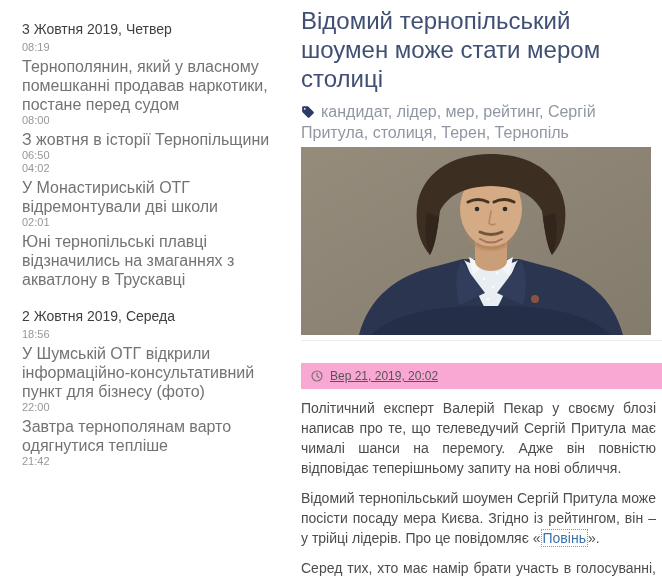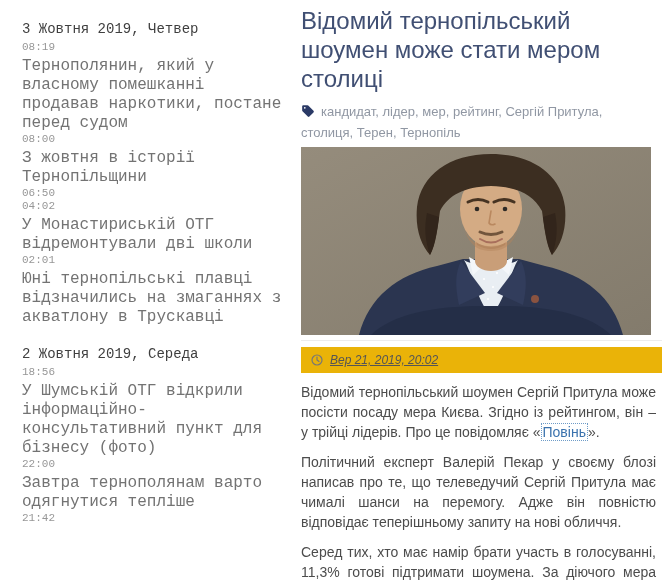--- a/index.html
+++ b/index.html
@@ -7,52 +7,52 @@
     width: 662px; height: 580px; overflow: hidden; position: relative;
     font-family: "Liberation Sans", sans-serif;
     -webkit-font-smoothing: antialiased;
   }
   .page { position: relative; width: 662px; height: 580px; overflow: hidden; }
 
   
   .sidebar {
     position: absolute; left: 22px; top: 0; width: 268px; padding-top: 20px;
   }
-  .news-group { margin-bottom: 6px; font-family: Liberation Mono, monospace; }
+  .news-group { margin-bottom: 6px; }
   .news-group + .news-group { margin-top: 18px; }
   .date-header {
     font-size: 14px; color: #3f3f3f; line-height: 19px; margin-bottom: 2px;
   }
   .news-item { margin-top: 0; cursor: pointer; }
   .news-time { font-size: 11px; color: #979797; line-height: 13px; }
   .news-title {
     font-size: 16px; color: #737373; line-height: 19px; margin-top: 3px;
   }
 
   
   .main {
     position: absolute; left: 301px; top: 0; width: 361px; padding-top: 6px;
   }
   .article-title {
     font-size: 24px; font-weight: 400; color: #404f73;
     line-height: 29px; margin: 0 0 9px 0; padding-right: 10px;
   }
   .tags-row {
-    font-size: 13px; color: #9097a3; line-height: 19px; padding-right: 19px;
+    font-size: 16px; color: #9097a3; line-height: 19px; padding-right: 19px;
   }
   .tag-icon-wrap { display: inline-block; vertical-align: -2px; margin-right: 6px; }
   .tag-link { color: #9097a3; text-decoration: none; cursor: pointer; }
 
   .photo-fig { margin: 5px 0 0 0; width: 350px; }
   .photo-fig svg { display: block; }
   .photo-rule { border: 0; border-top: 1px solid #ececec; margin: 5px 0 0 0; }
 
   .date-badge {
-    margin-top: 6px; background: #eab308; height: 26px;
-    display: flex; align-items: center; padding: 0 10px; font-style: italic;
+    margin-top: 22px; background: #f9a8d4; height: 26px;
+    display: flex; align-items: center; padding: 0 10px;
   }
   .clock-icon-wrap { display: inline-flex; margin-right: 7px; }
   .date-text {
     font-size: 12px; color: #555555; text-decoration: underline; cursor: pointer;
   }
 
   .article-body { padding-right: 6px; }
   .article-body p {
     font-size: 14px; line-height: 20px; color: #4c4c4c;
     text-align: justify; margin: 9px 0 10px 0;
@@ -190,19 +190,19 @@
       <span class="clock-icon-wrap">
         <svg width="12" height="12" viewBox="0 0 24 24">
           <circle cx="12" cy="12" r="10" fill="none" stroke="#777777" stroke-width="2.4"></circle>
           <path d="M12 6 v6 l4 3" fill="none" stroke="#777777" stroke-width="2.4" stroke-linecap="round"></path>
         </svg>
       </span>
       <span class="date-text">Вер 21, 2019, 20:02</span>
     </div>
 
     <div class="article-body">
+      <p>Політичний експерт Валерій Пекар у своєму блозі написав про те, що телеведучий Сергій Притула має чималі шанси на перемогу. Адже він повністю відповідає теперішньому запиту на нові обличчя.</p>
       <p><span>Відомий тернопільський шоумен Сергій Притула може посісти посаду мера Києва. Згідно із рейтингом, він – у трійці лідерів. Про це повідомляє «</span><a class="flood-link">Повінь</a><span>».</span></p>
-      <p>Політичний експерт Валерій Пекар у своєму блозі написав про те, що телеведучий Сергій Притула має чималі шанси на перемогу. Адже він повністю відповідає теперішньому запиту на нові обличчя.</p>
       <p>Серед тих, хто має намір брати участь в голосуванні, 11,3% готові підтримати шоумена. За діючого мера Віталія Кличка</p>
     </div>
 
   </div>
 </div>
 
 </body></html>

